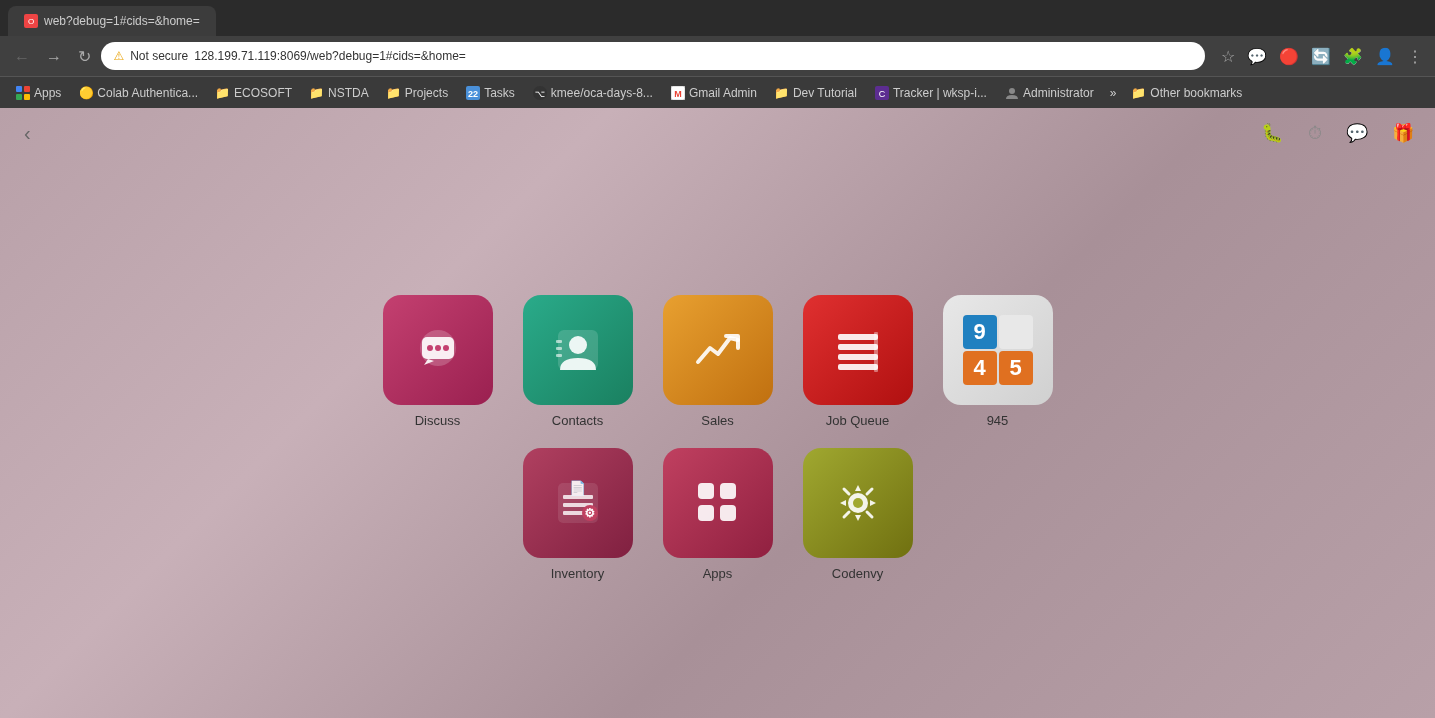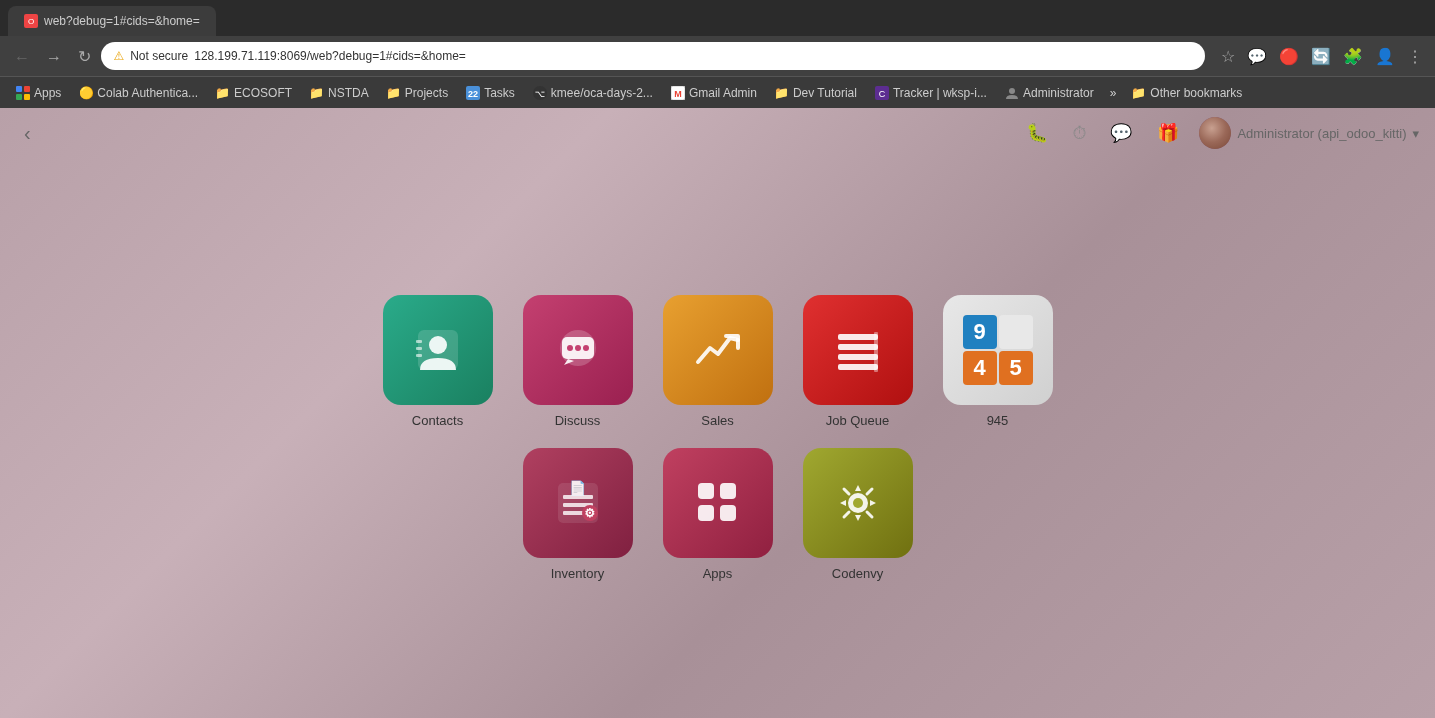--- a/index.html
+++ b/index.html
@@ -249,21 +249,21 @@
     <span>Tasks</span>
   </div>
 
   <div class="bookmark-item">
     <div class="bookmark-icon">
       <svg width="14" height="14" viewBox="0 0 14 14">
         <circle cx="7" cy="7" r="7" fill="#333"></circle>
         <text x="7" y="11" text-anchor="middle" fill="white" font-size="9">⌥</text>
       </svg>
     </div>
-    <span>kmee/oca-days-2...</span>
+    <span>kmee/oca-days-8...</span>
   </div>
 
   <div class="bookmark-item">
     <div class="bookmark-icon">
       <svg width="14" height="14" viewBox="0 0 14 14">
         <rect width="14" height="14" rx="2" fill="#fff" stroke="#ccc"></rect>
         <text x="7" y="11" text-anchor="middle" fill="#ea4335" font-size="9" font-weight="bold">M</text>
       </svg>
     </div>
     <span>Gmail Admin</span>
@@ -306,60 +306,53 @@
 
   <div class="odoo-topbar">
     <button class="odoo-back-btn">‹</button>
 
     <div class="odoo-topbar-right">
       <button class="odoo-icon-btn">🐛</button>
       <button class="odoo-icon-btn">⏱</button>
       <button class="odoo-icon-btn">💬</button>
       <button class="odoo-icon-btn">🎁</button>
 
-      <div class="odoo-user">
-        <div class="odoo-avatar">
-          <div class="profile-img"></div>
-        </div>
-        <span>Administrator (api_odoo_kitti)</span>
-        <span>▾</span>
-      </div>
     </div>
   </div>
 
   <div class="app-grid">
 
     <div class="app-row">
+
+      <div class="app-item">
+        <div class="app-icon-wrapper icon-discuss">
+          <svg viewBox="0 0 60 60" fill="none">
+            <circle cx="30" cy="28" r="18" fill="rgba(255,255,255,0.2)"></circle>
+            <rect x="14" y="17" width="32" height="22" rx="5" fill="white" opacity="0.9"></rect>
+            <circle cx="22" cy="28" r="3" fill="#c44070"></circle>
+            <circle cx="30" cy="28" r="3" fill="#c44070"></circle>
+            <circle cx="38" cy="28" r="3" fill="#c44070"></circle>
+            <path d="M20 39 L16 45 L26 41" fill="white" opacity="0.9"></path>
+          </svg>
+        </div>
+        <span class="app-label">Discuss</span>
+      </div>
 
       <div class="app-item">
         <div class="app-icon-wrapper icon-contacts">
           <svg viewBox="0 0 60 60" fill="none">
             <rect x="10" y="10" width="40" height="40" rx="6" fill="rgba(255,255,255,0.15)"></rect>
             <circle cx="30" cy="25" r="9" fill="white" opacity="0.9"></circle>
             <path d="M12 50 Q12 38 30 38 Q48 38 48 50" fill="white" opacity="0.9"></path>
             <rect x="8" y="20" width="6" height="3" rx="1" fill="rgba(255,255,255,0.6)"></rect>
             <rect x="8" y="27" width="6" height="3" rx="1" fill="rgba(255,255,255,0.6)"></rect>
             <rect x="8" y="34" width="6" height="3" rx="1" fill="rgba(255,255,255,0.6)"></rect>
           </svg>
         </div>
         <span class="app-label">Contacts</span>
-      </div>
-
-      <div class="app-item">
-        <div class="app-icon-wrapper icon-discuss">
-          <svg viewBox="0 0 60 60" fill="none">
-            <circle cx="30" cy="28" r="18" fill="rgba(255,255,255,0.2)"></circle>
-            <rect x="14" y="17" width="32" height="22" rx="5" fill="white" opacity="0.9"></rect>
-            <circle cx="22" cy="28" r="3" fill="#c44070"></circle>
-            <circle cx="30" cy="28" r="3" fill="#c44070"></circle>
-            <circle cx="38" cy="28" r="3" fill="#c44070"></circle>
-            <path d="M20 39 L16 45 L26 41" fill="white" opacity="0.9"></path>
-          </svg>
-        </div>
-        <span class="app-label">Discuss</span>
       </div>
 
       <div class="app-item">
         <div class="app-icon-wrapper icon-sales">
           <svg viewBox="0 0 60 60" fill="none">
             <polyline points="10,42 22,28 30,34 42,18 50,20" stroke="white" stroke-width="4" fill="none" stroke-linecap="round" stroke-linejoin="round" opacity="0.9"></polyline>
             <polyline points="38,16 50,16 50,28" stroke="white" stroke-width="4" fill="none" stroke-linecap="round" stroke-linejoin="round" opacity="0.9"></polyline>
           </svg>
         </div>
         <span class="app-label">Sales</span>

